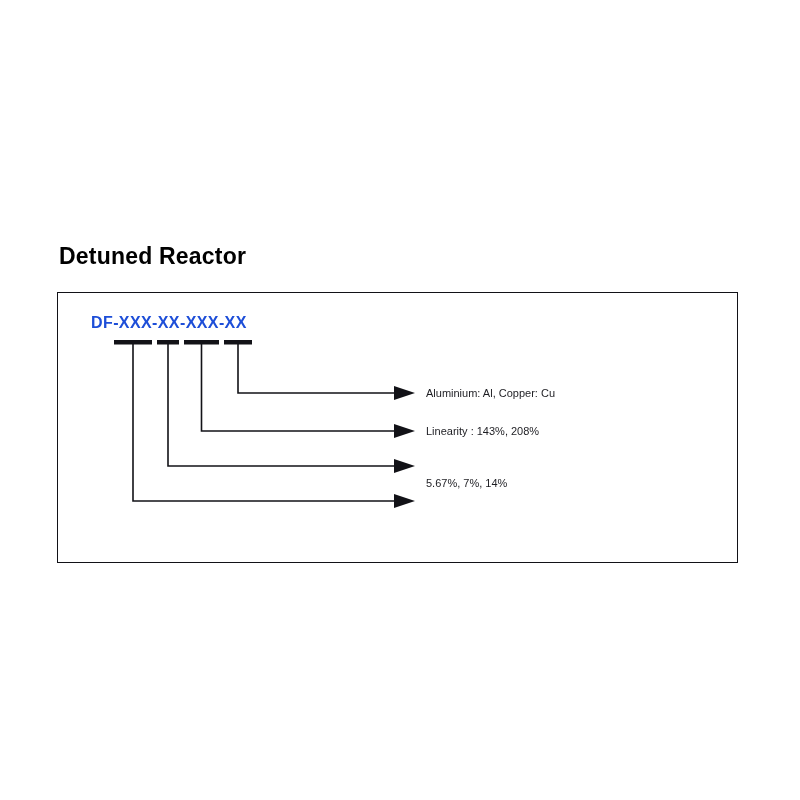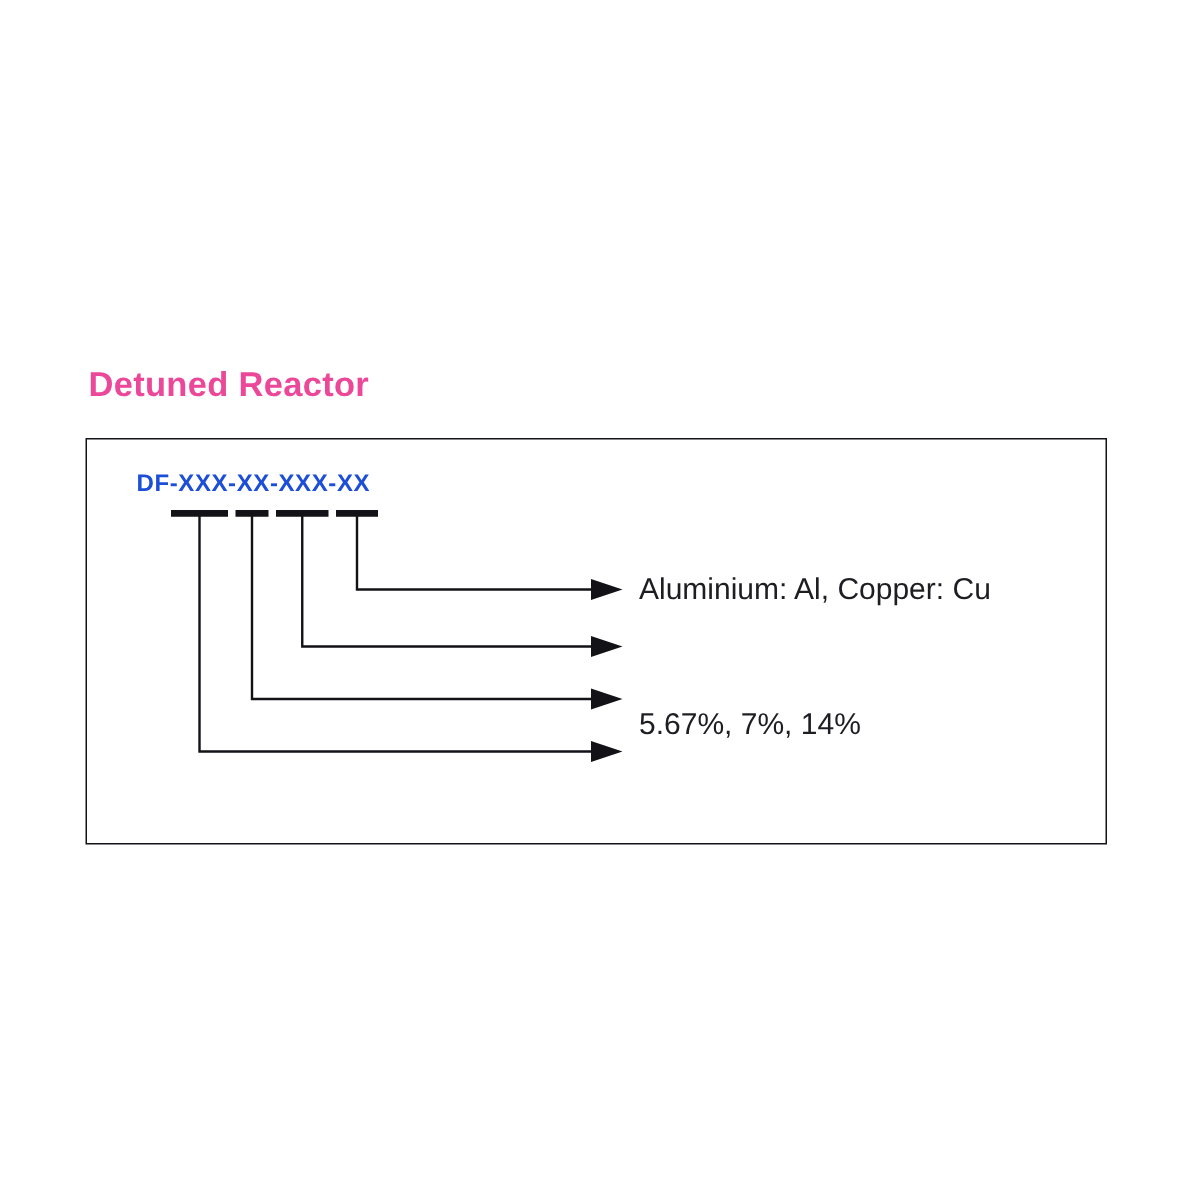--- a/index.html
+++ b/index.html
@@ -15,21 +15,21 @@
     font-family: "Liberation Sans", sans-serif;
     color: #1d1d22;
   }
   .page-title {
     position: absolute;
     left: 59px;
     top: 243px;
     font-size: 23px;
     font-weight: bold;
     letter-spacing: 0.2px;
-    color: #ec4899;
+    color: #000000;
     white-space: nowrap;
   }
   .diagram-box {
     position: absolute;
     left: 57px;
     top: 292px;
     width: 681px;
     height: 271px;
     border: 1.5px solid #121217;
     box-sizing: border-box;
@@ -48,21 +48,21 @@
   .diagram-svg {
     position: absolute;
     left: 0;
     top: 0;
     width: 678px;
     height: 268px;
   }
   .callout-label {
     position: absolute;
     left: 368px;
-    font-size: 20px;
+    font-size: 11px;
     line-height: 20px;
     color: #1d1d22;
     white-space: nowrap;
   }
   .callout-label.row-1 { top: 90px; }
   .callout-label.row-2 { top: 128px; }
   .callout-label.row-3 { top: 180px; }
   .callout-label.row-4 { top: 198px; }
 </style>
 </head>
@@ -93,16 +93,17 @@
     <g fill="#121217">
       <polygon points="336,93 357,100 336,107"></polygon>
       <polygon points="336,131 357,138 336,145"></polygon>
       <polygon points="336,166 357,173 336,180"></polygon>
       <polygon points="336,201 357,208 336,215"></polygon>
     </g>
   </svg>
 
   <div class="callout-label row-1">Aluminium: Al, Copper: Cu</div>
 
+  <div class="callout-label row-2">Linearity : 143%, 208%</div>
 
   <div class="callout-label row-3">5.67%, 7%, 14%</div>
 
 </div>
 
 </body></html>

